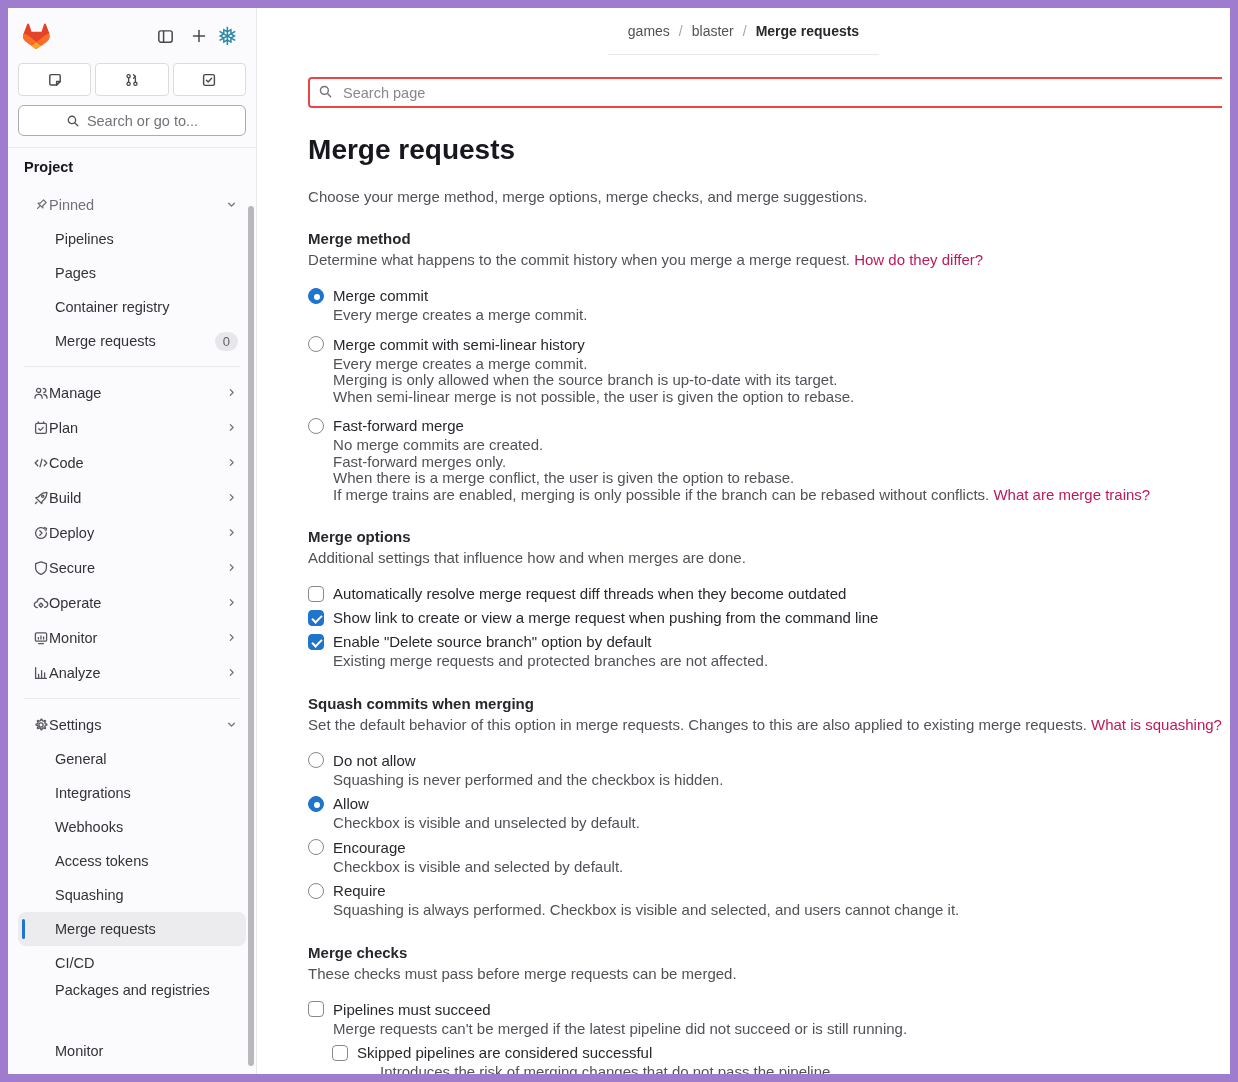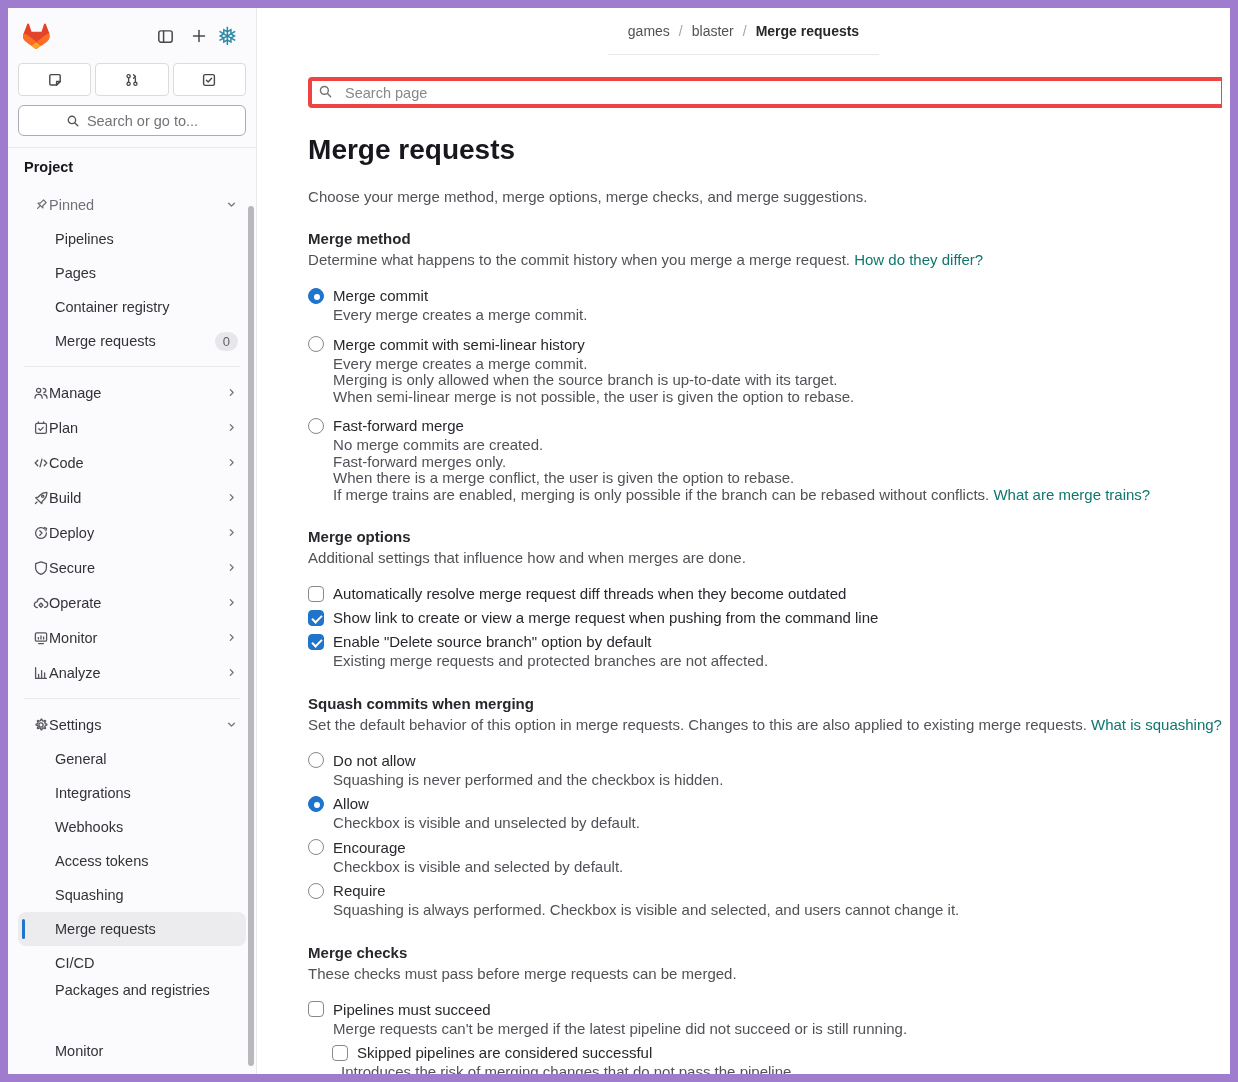--- a/index.html
+++ b/index.html
@@ -45,37 +45,37 @@
 
   
   .main { flex:1; min-width:0; display:flex; flex-direction:column; background:#fff;align-items:center; }
   .breadcrumb-bar { height:47px; flex:none; border-bottom:1px solid #e9e9eb; display:flex; align-items:center; padding:0 20px; font-size:14px; color:#535158; gap:9px; }
   .crumb { cursor:pointer; }
   .crumb-sep { color:#a5a4aa; }
   .crumb.current { font-weight:700; color:#28272d; }
 
   .content { flex:1; overflow:hidden; padding:22px 0 0 43px; }
   .page-search-wrap { position:relative; width:calc(100% + 3px); }
-  .page-search-wrap input { width:100%; height:31px; border:4px solid #ef4444; border-radius:4px; padding:0 10px 0 33px; font-size:14.5px; font-family:inherit; color:#333238; outline:none; }
+  .page-search-wrap input { width:100%; height:31px; border:2px solid #ef4444; border-radius:4px; padding:0 10px 0 33px; font-size:14.5px; font-family:inherit; color:#333238; outline:none; }
   .page-search-wrap input::placeholder { color:#88878d; }
   .page-search-wrap .mag { position:absolute; left:10px; top:7px; color:#737278; }
 
   h1.page-title { font-size:28px; font-weight:700; color:#18171d; margin:25px 0 0 0; line-height:34px; }
   .page-subtitle { margin-top:21px; font-size:15px; color:#535158; }
 
   .sec-h { margin-top:25px; font-size:15px; font-weight:700; color:#28272d; }
   .sec-d { margin-top:4px; font-size:15px; color:#535158; }
-  a.lnk { color:#0f766e; text-decoration:none; cursor:pointer; }
+  a.lnk { color:#be185d; text-decoration:none; cursor:pointer; }
 
   .opt { display:flex; align-items:center; gap:9px; margin-top:12px; font-size:15px; color:#28272d; }
   .opt.tight { margin-top:7px; }
   .opt.first { margin-top:19px; }
   .opt.indent { margin-left:24px; }
   .opt-help { margin:3px 0 0 25px; font-size:15px; color:#535158; line-height:16.5px; }
-  .opt-help.indent { margin-left:33px; }
+  .opt-help.indent { margin-left:72px; }
   .opt-help div { line-height:16.5px; }
 
   .radio { width:16px; height:16px; flex:none; border-radius:50%; border:1px solid #89888d; background:#fff; position:relative; cursor:pointer; }
   .radio.selected { background:#1f75cb; border-color:#1f75cb; }
   .radio.selected::after { content:""; position:absolute; left:5px; top:5px; width:6px; height:6px; border-radius:50%; background:#fff; }
   .checkbox { width:16px; height:16px; flex:none; border-radius:4px; border:1px solid #89888d; background:#fff; position:relative; cursor:pointer; }
   .checkbox.checked { background:#1f75cb; border-color:#1f75cb; }
   .checkbox.checked::after { content:""; position:absolute; left:3px; top:4px; width:8px; height:4px; border-left:2px solid #fff; border-bottom:2px solid #fff; transform:rotate(-45deg); }
 
   svg.ic { display:block; }

